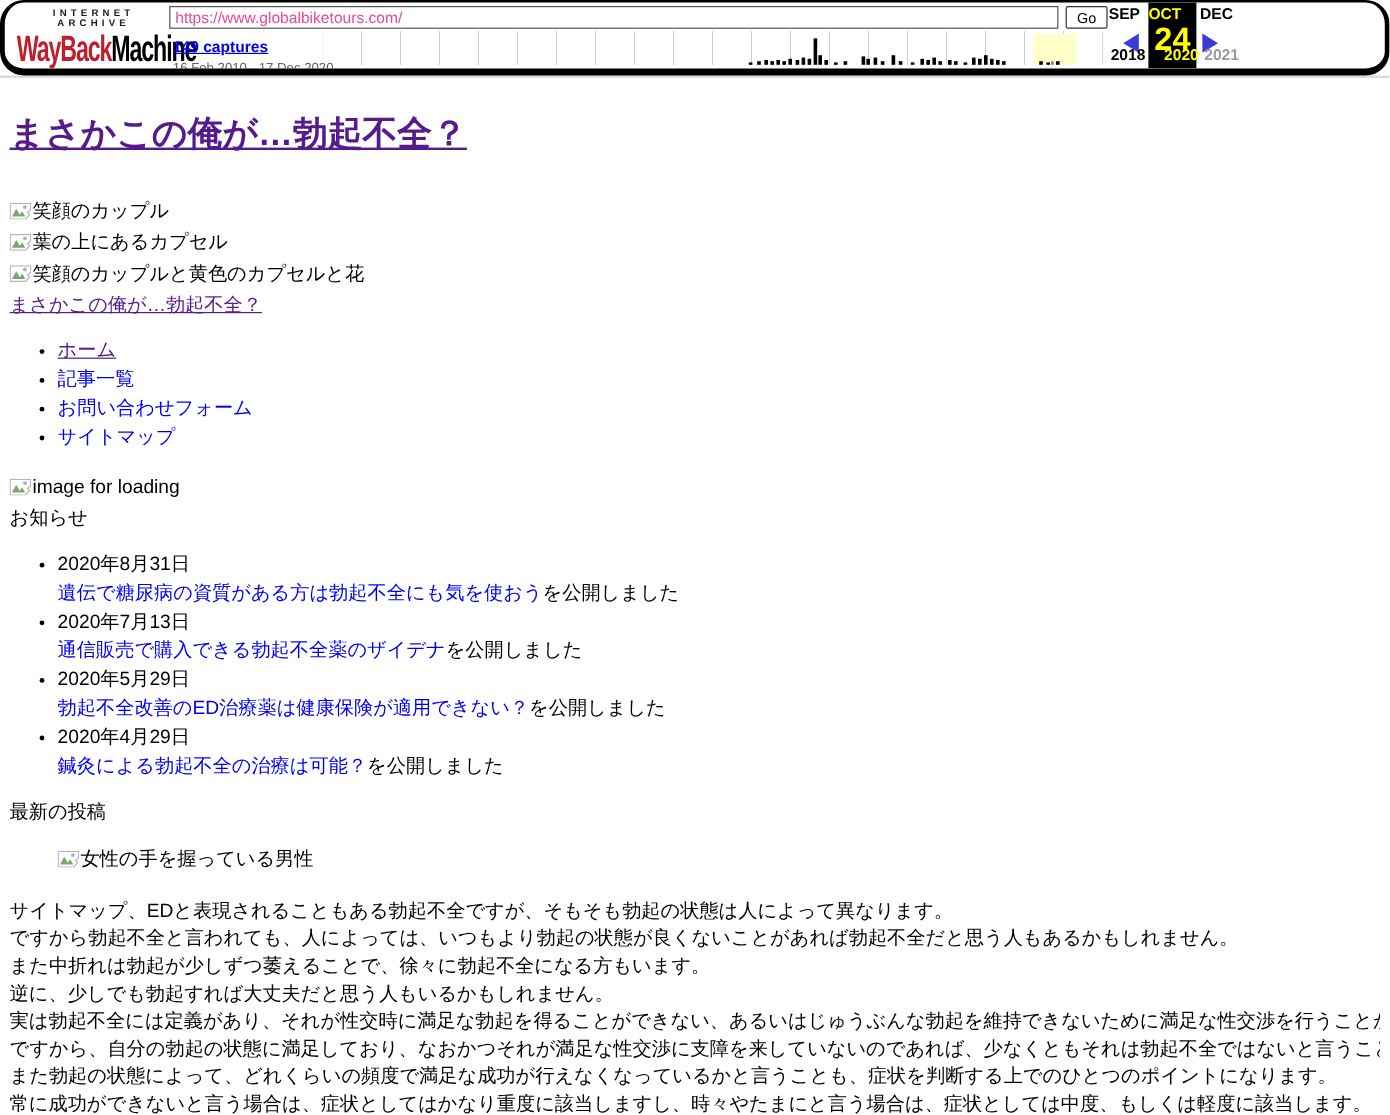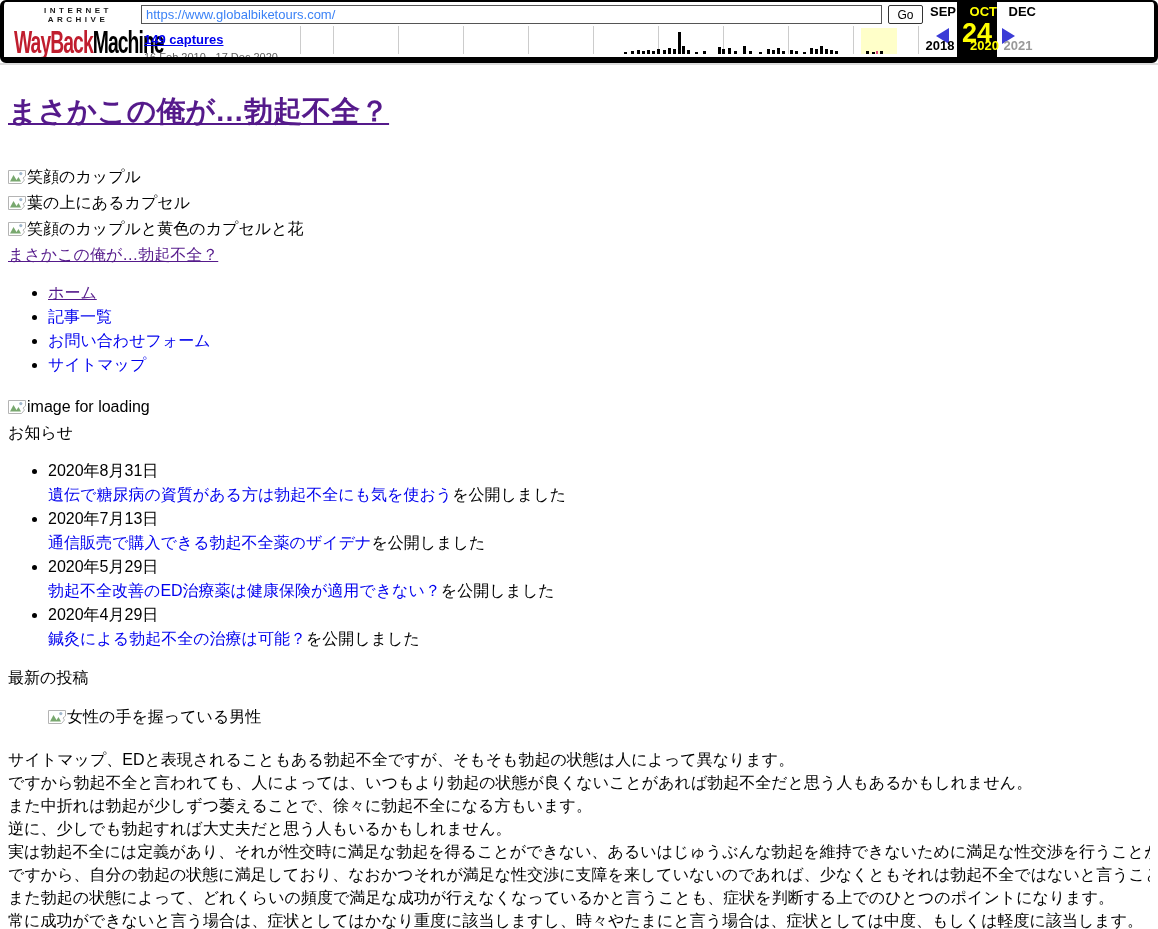--- a/index.html
+++ b/index.html
@@ -17,33 +17,33 @@
   html,body{margin:0;padding:0;}
   body{
     width:1158px;height:929px;overflow:hidden;background:#fff;
     font-family:"Liberation Sans","DejaVu Sans",sans-serif;color:#000;
   }
   
   .toolbar-wrap{border-bottom:2px solid #dcdcdc;}
   .toolbar{
     position:relative;height:63px;background:#fff;
     border:4px solid #000;border-top-width:2px;border-bottom-width:6px;
-    border-radius:6px;overflow:hidden;
+    border-radius:20px;overflow:hidden;
   }
   .logo{position:absolute;left:10px;top:4px;width:128px;cursor:pointer;}
   .logo-top{font-size:8px;letter-spacing:3.5px;color:#1a1a1a;text-align:center;font-weight:bold;}
   .logo-main{
     font-weight:bold;font-size:21px;letter-spacing:-1px;margin-top:1px;
     transform:scaleY(1.45) scaleX(0.92);transform-origin:left top;white-space:nowrap;
   }
   .logo-main .red{color:var(--logo-red);}
   .logo-main .blk{color:#000;}
   .url{
     position:absolute;left:137px;top:3px;width:741px;height:19px;
-    border:1px solid #555;font-size:13px;padding:1px 4px;color:#3b82f6;background:#fff;
+    border:1px solid #555;font-size:13px;padding:1px 4px;color:#ec4899;background:#fff;
   }
   .go{
     position:absolute;left:884px;top:3px;width:35px;height:19px;
     background:#fff;border:1px solid #333;border-radius:2px;font-size:12px;line-height:1;
     cursor:pointer;padding:0;
   }
   .captures{position:absolute;left:140px;top:28px;width:130px;}
   .cap-link{color:var(--link-blue);text-decoration:underline;font-size:13px;font-weight:bold;cursor:pointer;}
   .cap-range{color:var(--muted-gray);font-size:11px;margin-top:3px;white-space:nowrap;}
   .sparkline{
@@ -51,21 +51,21 @@
     background:repeating-linear-gradient(to right,transparent 0,transparent 31.5px,#ccc 31.5px,#ccc 32.5px);
   }
   .tl-highlight{
     position:absolute;left:592px;top:2px;width:36px;height:26px;
     background:var(--timeline-highlight);
   }
   .sparkline .bar{position:absolute;bottom:0;width:3px;background:#000;}
   .sparkline .marker{position:absolute;bottom:0;width:2px;background:var(--marker-pink);}
   .cal{position:absolute;left:920px;top:0;width:118px;height:100%;font-weight:bold;}
   .strip{position:absolute;left:33px;top:0;bottom:0;width:40px;background:#000;}
-  .cal .m{position:absolute;top:2px;font-size:13px;text-align:right;}
+  .cal .m{position:absolute;top:2px;font-size:13px;text-align:left;}
   .cal .m1{left:0;width:32px;cursor:pointer;}
   .cal .m2{left:33px;width:40px;color:var(--highlight-yellow);}
   .cal .m3{left:76px;width:36px;cursor:pointer;}
   .arrow{position:absolute;top:26px;width:0;height:0;cursor:pointer;}
   .arrow.left{left:12px;border-top:8px solid transparent;border-bottom:8px solid transparent;border-right:13px solid var(--arrow-blue);}
   .arrow.right{left:78px;border-top:8px solid transparent;border-bottom:8px solid transparent;border-left:13px solid var(--arrow-blue);}
   .day{position:absolute;left:33px;top:16px;width:40px;text-align:center;font-size:27px;color:var(--highlight-yellow);}
   .cal .y{position:absolute;bottom:4px;font-size:13px;text-align:center;}
   .cal .y1{left:0;width:32px;color:#000;cursor:pointer;}
   .cal .y2{left:33px;width:55px;color:var(--highlight-yellow);}

